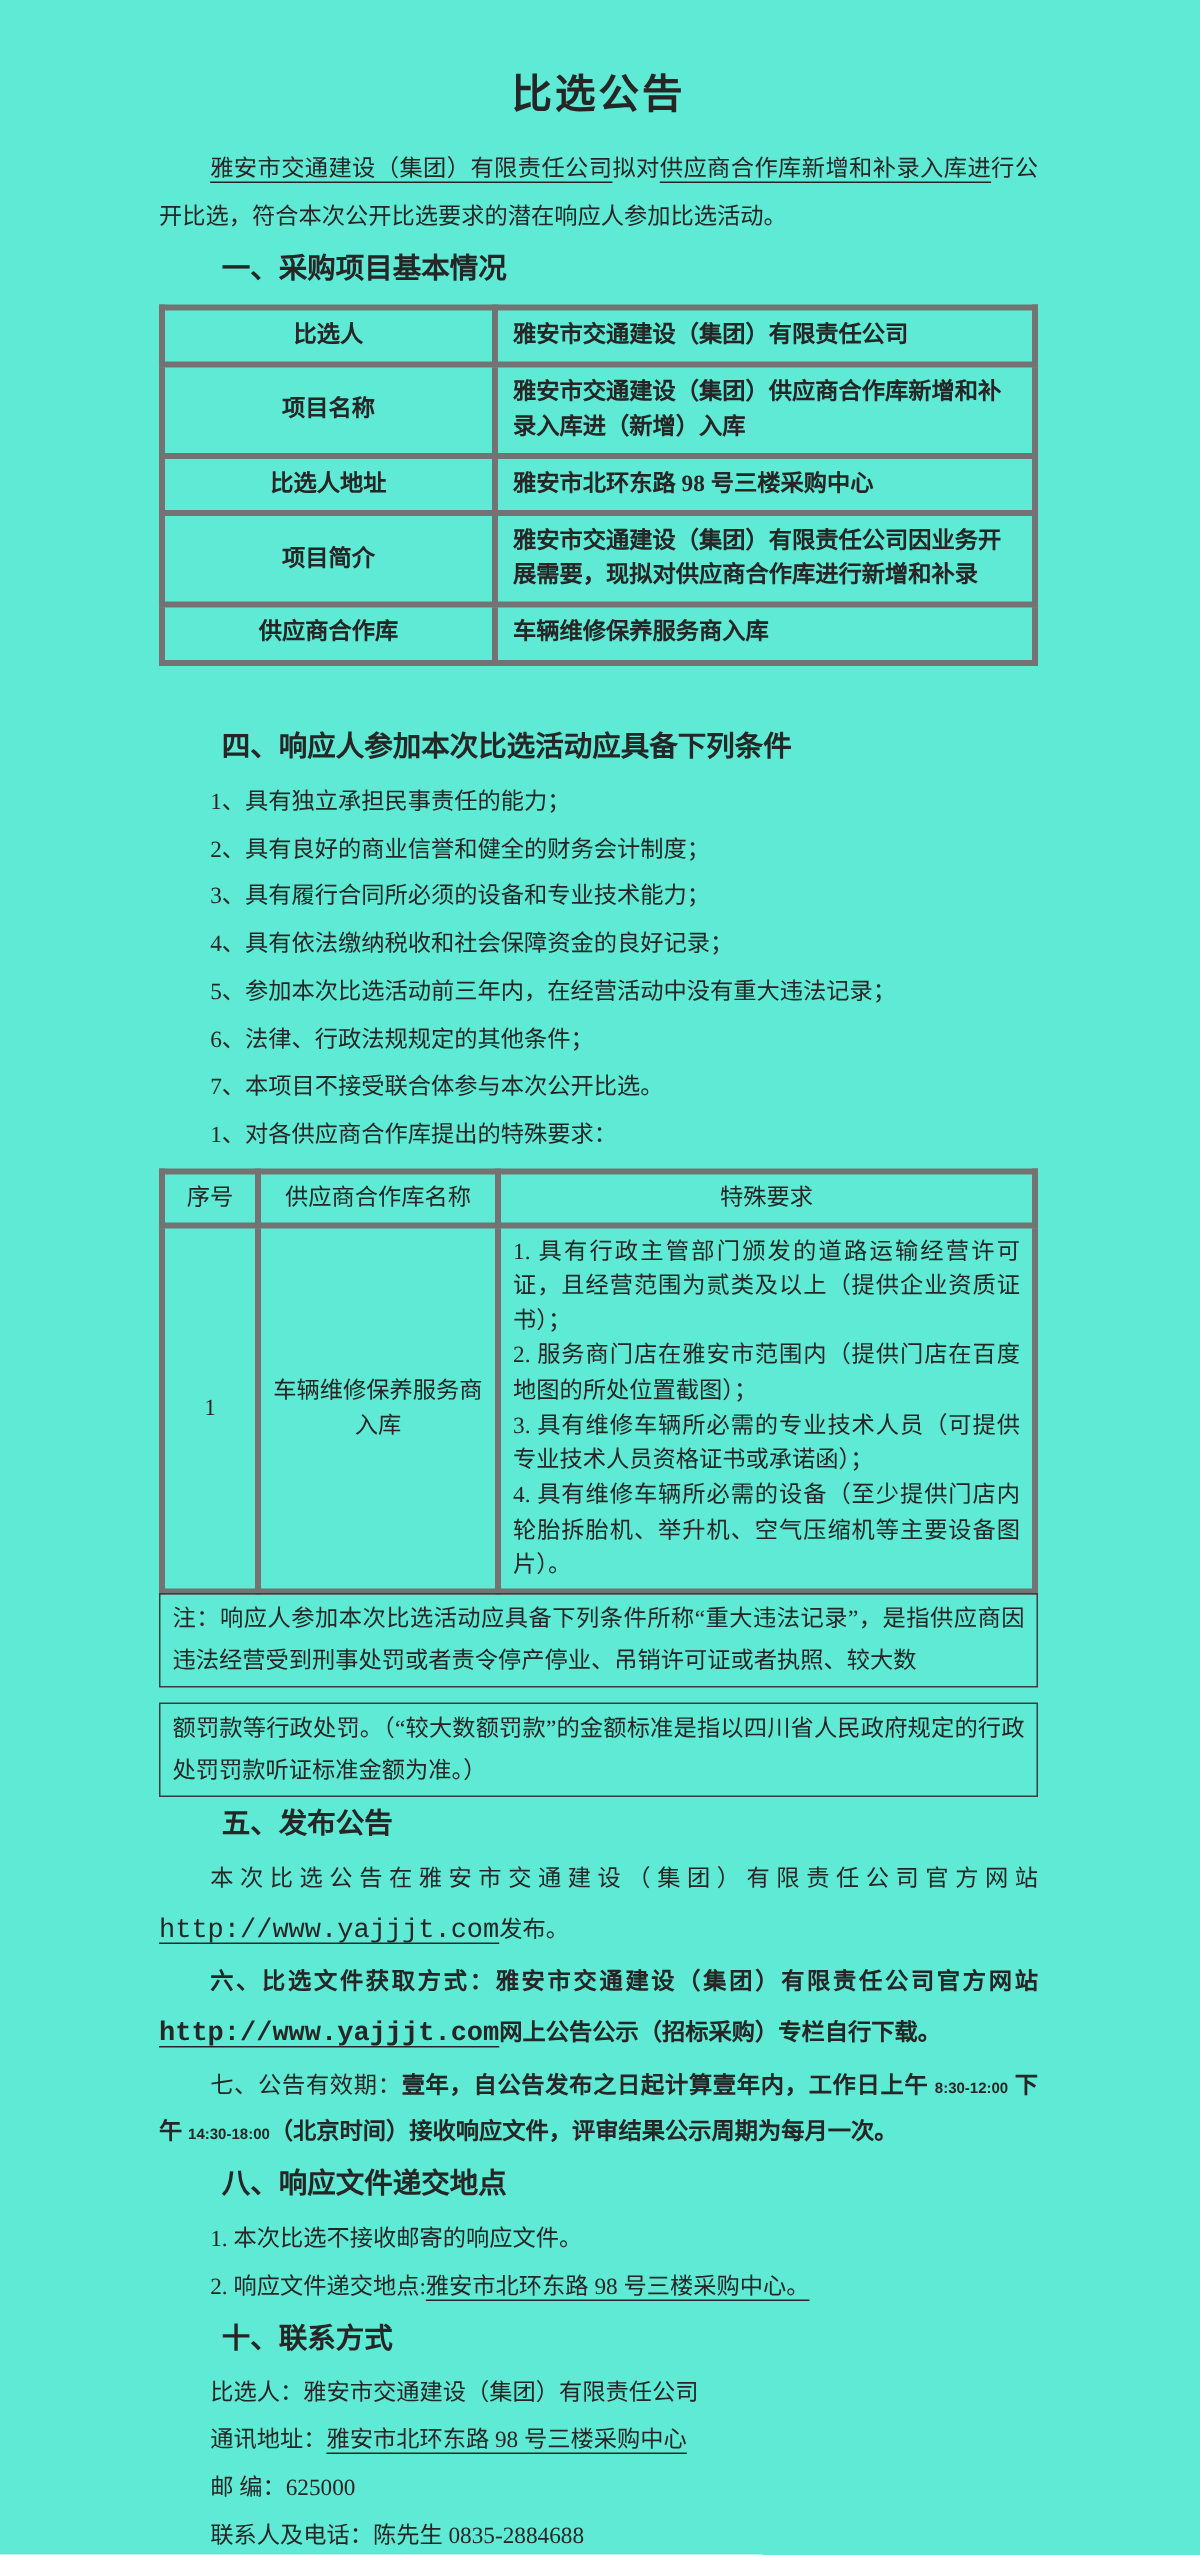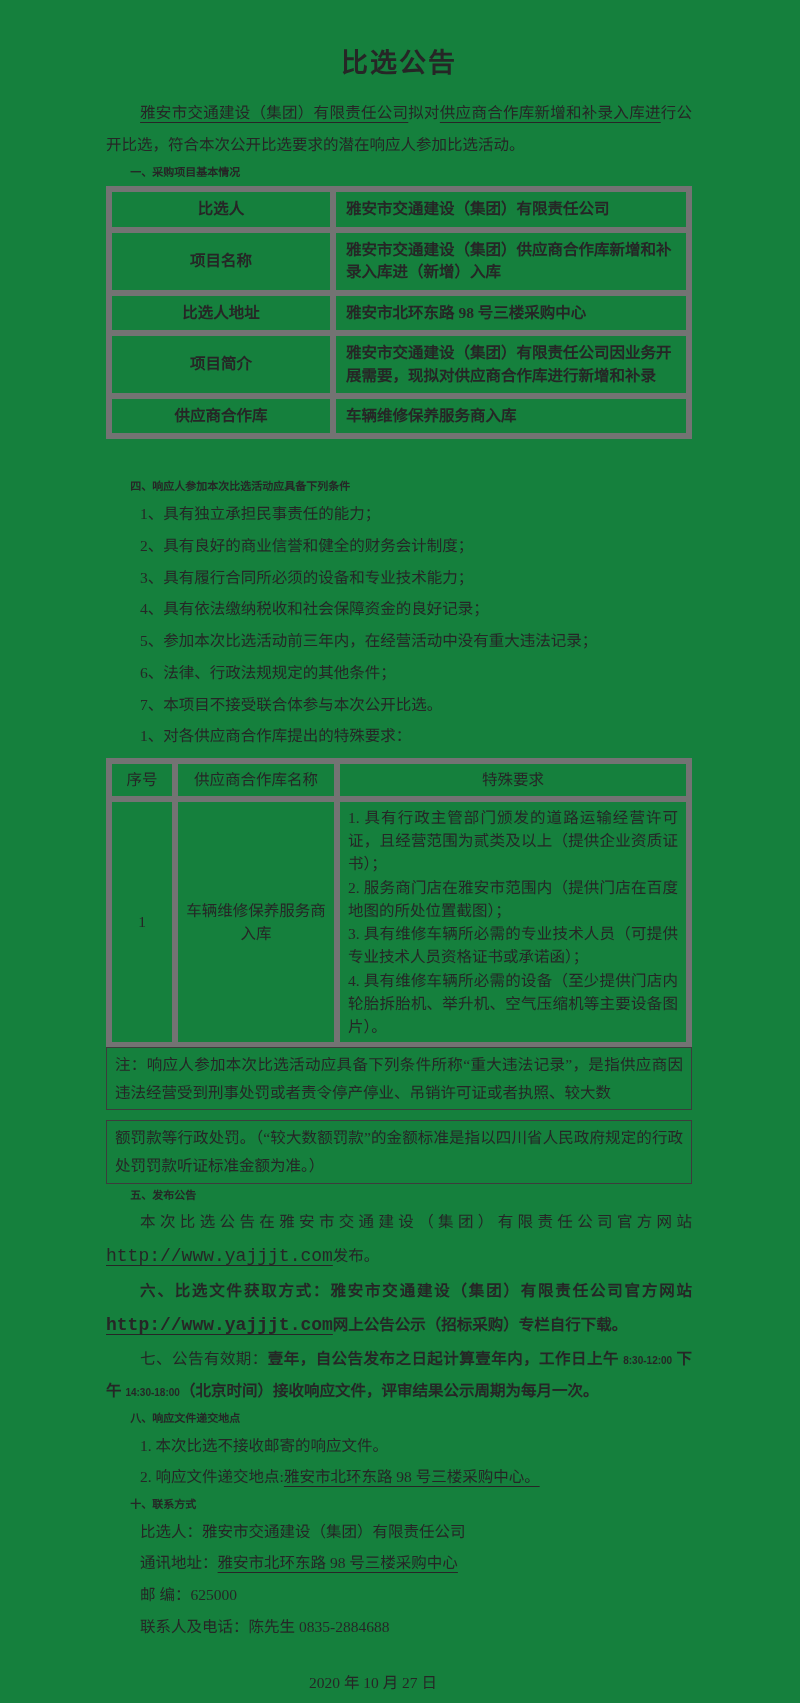--- a/index.html
+++ b/index.html
@@ -1,33 +1,33 @@
 <!DOCTYPE html>
 <html lang="zh-CN"><head>
 <meta charset="utf-8">
 <style>
   html,body{margin:0;padding:0;background:#ffffff;}
   .page{
     width:800px;height:1703px;overflow:hidden;box-sizing:border-box;
-    background:#15803d;color:#262626;
+    background:#5eead4;color:#262626;
     font-family:"Liberation Serif","DejaVu Serif",serif;
     font-size:15.5px;
     padding:46px 108px 0 106px;
     position:relative;
   }
   .title{
     font-size:27px;font-weight:bold;text-align:center;
     margin:0 0 16px 0;line-height:1.3;letter-spacing:2px;
   }
   .para{margin:0;line-height:2.05;text-align:justify;text-indent:2.2em;}
   .item{margin:0;line-height:2.05;text-align:justify;text-indent:2.2em;}
-  .heading{font-weight:bold;line-height:2.05;text-indent:2.2em;margin:0;font-size:11px;}
+  .heading{font-weight:bold;line-height:2.05;text-indent:2.2em;margin:0;font-size:19px;}
   .gap-lg{height:36px;}
   table{width:100%;border-collapse:collapse;table-layout:fixed;}
-  td,th{border:6px solid #737373;font-weight:normal;}
+  td,th{border:4px solid #737373;font-weight:normal;}
   .t1{margin-top:3px;}
   .t1 td{padding:6px 10px;font-weight:bold;line-height:1.45;}
   .t1 .lab{width:198px;text-align:center;vertical-align:middle;}
   .t1 .val{text-align:left;vertical-align:middle;}
   .t2{margin-top:6px;}
   .t2 th{padding:5px 4px;text-align:center;line-height:1.4;}
   .t2 .col-no{width:52px;border-radius:10px;}
   .t2 .col-nm{width:148px;}
   .t2 td{vertical-align:middle;line-height:1.5;}
   .t2 .no{text-align:center;}

